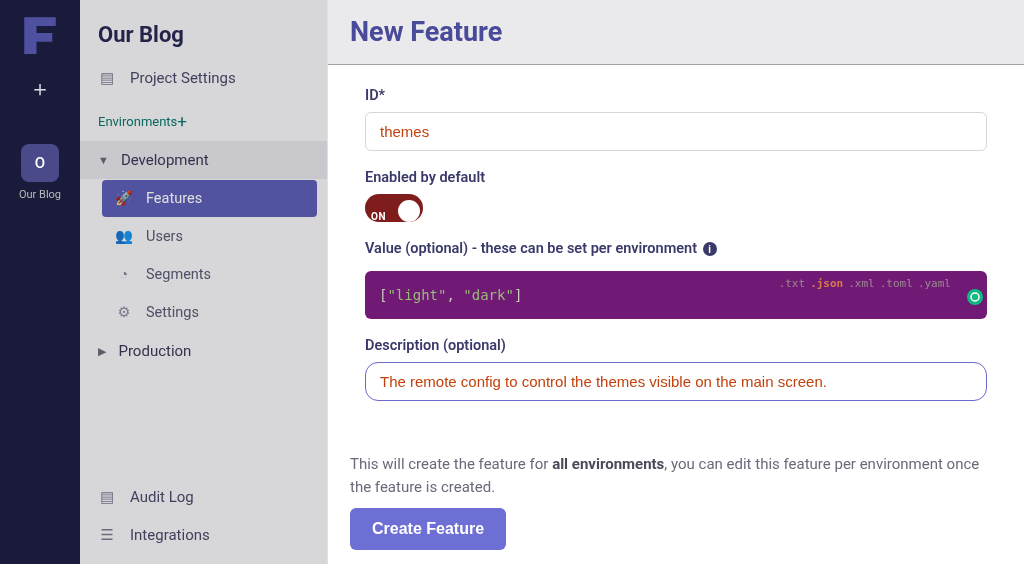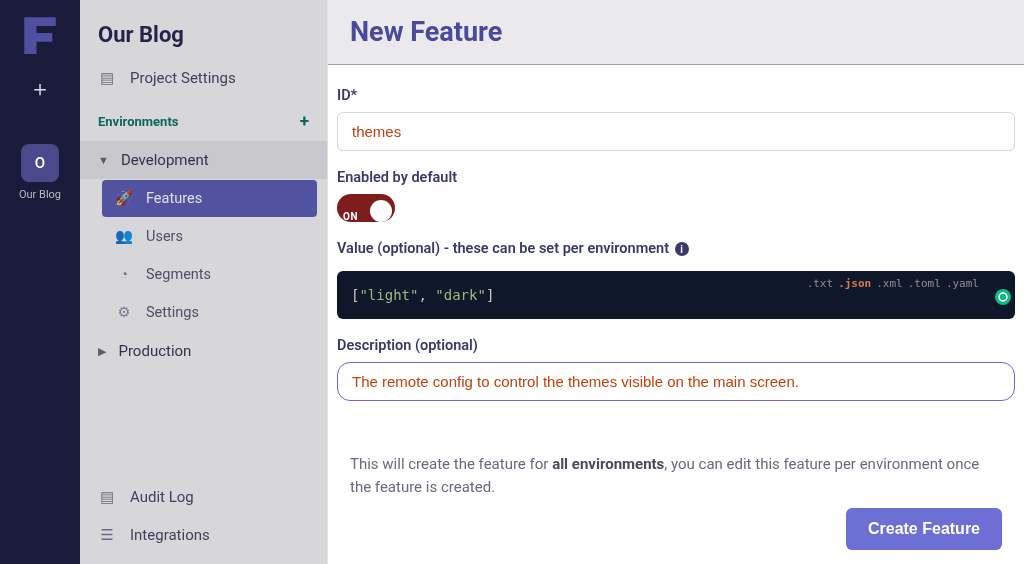--- a/index.html
+++ b/index.html
@@ -83,26 +83,25 @@
       cursor: pointer;
     }
     .sidebar-item .icon {
       width: 18px;
       display: flex;
       justify-content: center;
       color: #7a7a92;
     }
     .env-header {
       display: flex;
-      justify-content: space-between;
       align-items: center;
       padding: 14px 18px 10px;
       font-size: 13px;
       color: #0a766d;
-      font-weight: 700;
+      font-weight: 400;
     }
     .env-plus {
       font-size: 17px;
       color: #0a766d;
       cursor: pointer;
     }
     .env-group {
       display: flex;
       align-items: center;
       gap: 12px;
@@ -151,21 +150,21 @@
       background: #eaeaec;
       padding: 16px 22px;
       border-bottom: 1px solid #a3a3a3;
     }
     .main-title {
       font-size: 27px;
       font-weight: 700;
       color: #4a4a9a;
     }
     .form-body {
-      padding: 12px 9px 8px;
+      padding: 12px 37px 8px;
       flex: 1;
       overflow-y: auto;
     }
     .form-label {
       font-size: 14.5px;
       font-weight: 600;
       color: #3a3a6a;
       margin-bottom: 8px;
       margin-top: 10px;
     }
@@ -211,21 +210,21 @@
       background: #3a3a6a;
       color: #fff;
       align-items: center;
       justify-content: center;
       font-size: 10px;
       font-weight: 700;
       vertical-align: middle;
       margin-left: 2px;
     }
     .code-box {
-      background: #0f172a;
+      background: #701a75;
       border-radius: 6px;
       padding: 16px 14px;
       font-family: "SFMono-Regular", Consolas, monospace;
       font-size: 14px;
       color: #d4d4c8;
       position: relative;
       margin-top:14px;
     }
     .code-ext {
       position: absolute;
@@ -247,21 +246,20 @@
     .helper-text {
       font-size: 15px;
       color: #6a6a7a;
       text-align: left;
       padding: 16px 22px 10px;
       line-height:1.5;
     }
     .helper-text b { color: #4a4a5a; font-weight:700;}
     .create-btn-row {
       display: flex;
-      justify-content: flex-end;
       padding: 0 22px 14px;
     }
     .create-btn {
       background: #6d6fd4;
       color: #fff;
       border: none;
       border-radius: 6px;
       padding: 12px 22px;
       font-size: 16px;
       font-weight: 600;

